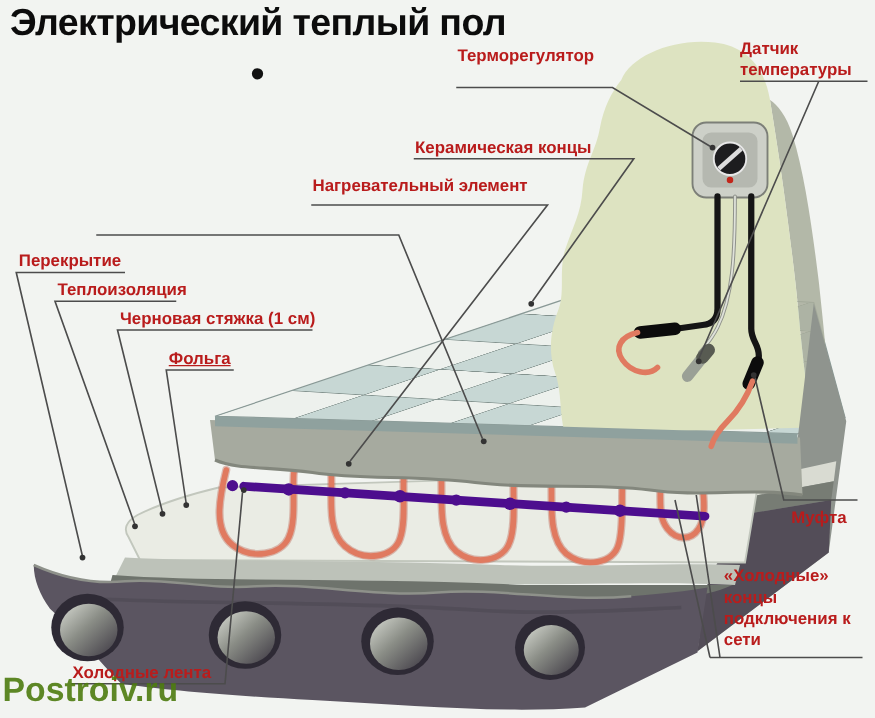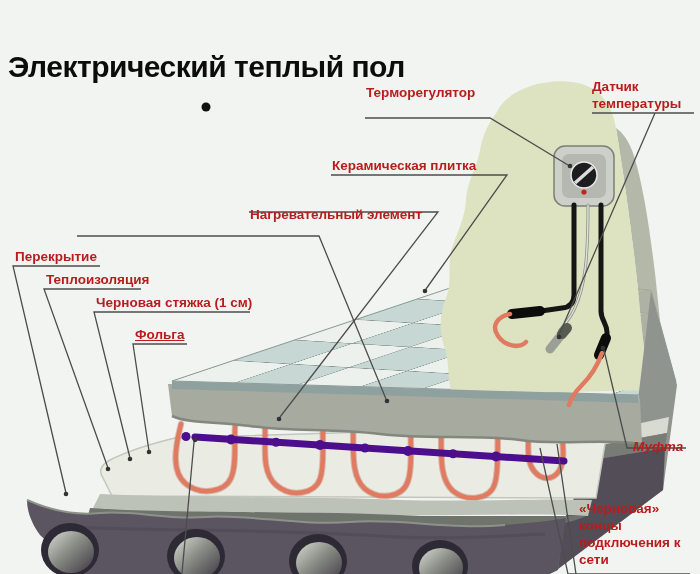--- a/index.html
+++ b/index.html
@@ -1,37 +1,37 @@
 <!DOCTYPE html>
 <html><head>
 <meta charset="utf-8">
 <style>
   html,body{margin:0;padding:0;}
   body{width:700px;height:574px;position:relative;overflow:hidden;
        background:#f2f4f1;font-family:"Liberation Sans",sans-serif;}
-  #stage{position:absolute;inset:0;width:700px;height:424px;margin-top:48px;}
+  #stage{position:absolute;inset:0;width:700px;height:424px;}
   svg#scene{position:absolute;left:0;top:0;z-index:1;}
   .lbl{position:absolute;z-index:3;font-size:13.5px;font-weight:700;color:#b91c1c;
        line-height:17px;white-space:nowrap;}
   .lbl.wrap{white-space:normal;}
   #page-title{position:absolute;left:8px;top:2px;z-index:3;font-size:30px;font-weight:700;
        letter-spacing:-0.5px;color:#0c0c0c;white-space:nowrap;}
   #watermark{position:absolute;left:2px;top:537px;z-index:4;font-size:27px;font-weight:700;
        color:#4d7c0f;opacity:.9;white-space:nowrap;}
   
   #l-thermostat{left:366px;top:36px;}
   #l-sensor{left:592px;top:30px;width:104px;}
   #l-tile{left:332px;top:109px;}
-  #l-heat{left:250px;top:158px;text-align:right;}
+  #l-heat{left:250px;top:140px;text-align:right;}
   #l-cement{left:78px;top:170px;}
   #l-slab{left:15px;top:200px;}
   #l-insul{left:46px;top:223px;}
   #l-rough{left:96px;top:246px;}
   #l-foil{left:135px;top:278px;text-decoration:underline;}
-  #l-mufta{left:633px;top:390px;font-style:italic;}
+  #l-mufta{left:633px;top:405px;}
   #l-cold{left:579px;top:452px;width:114px;}
   #l-tape{left:58px;top:529px;}
 </style>
 </head>
 <body>
 
 <div id="stage">
 
 <svg id="scene" width="700" height="574" viewBox="0 0 700 574">
   <defs>
@@ -195,25 +195,25 @@
     </g>
   </g>
 
   <circle cx="206" cy="59" r="4.5" fill="#111111"></circle>
 </svg>
 
 <div id="page-title">Электрический теплый пол</div>
 
 <div class="lbl" id="l-thermostat">Терморегулятор</div>
 <div class="lbl wrap" id="l-sensor">Датчик температуры</div>
-<div class="lbl" id="l-tile">Керамическая плитка</div>
+<div class="lbl" id="l-tile">Керамическая концы</div>
 <div class="lbl" id="l-heat">Нагревательный элемент</div>
 <div class="lbl" id="l-slab">Перекрытие</div>
 <div class="lbl" id="l-insul">Теплоизоляция</div>
 <div class="lbl" id="l-rough">Черновая стяжка (1 см)</div>
 <div class="lbl" id="l-foil">Фольга</div>
 <div class="lbl" id="l-mufta">Муфта</div>
-<div class="lbl wrap" id="l-cold">«Черновая» концы подключения к сети</div>
+<div class="lbl wrap" id="l-cold">«Холодные» концы подключения к сети</div>
 <div class="lbl" id="l-tape">Холодные лента</div>
 
 <div id="watermark">Postroiv.ru</div>
 
 </div>
 
 </body></html>

